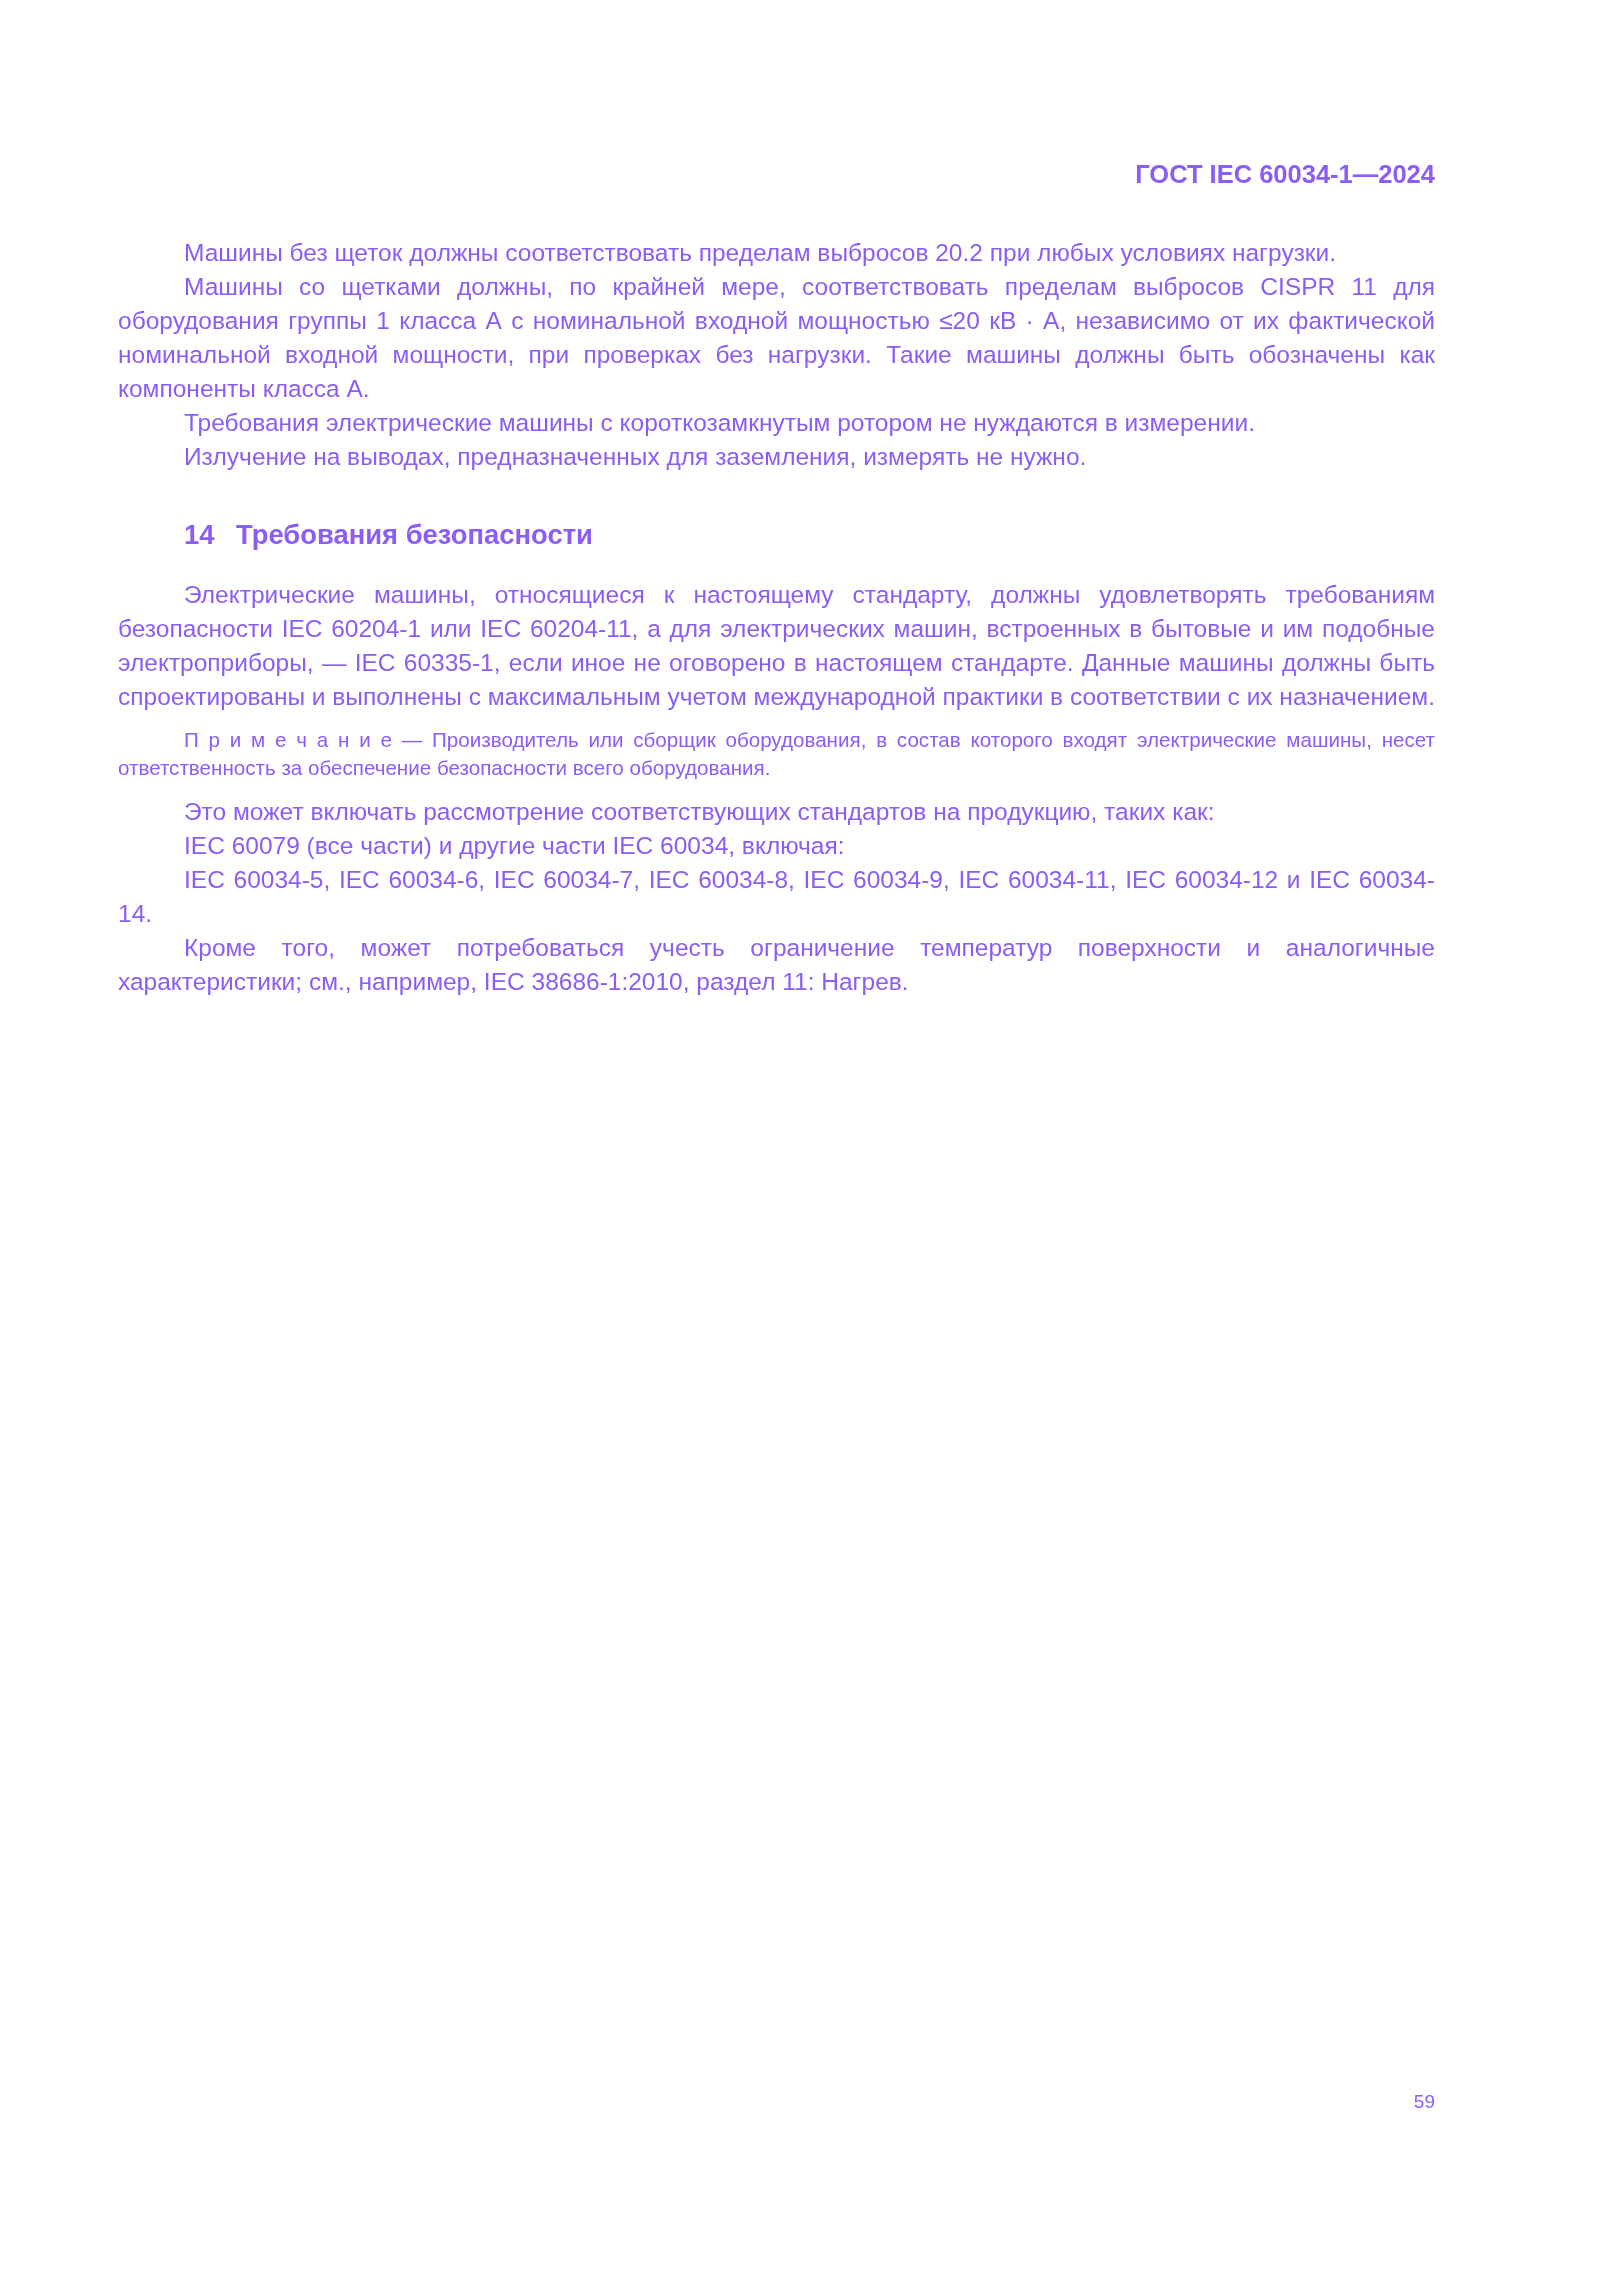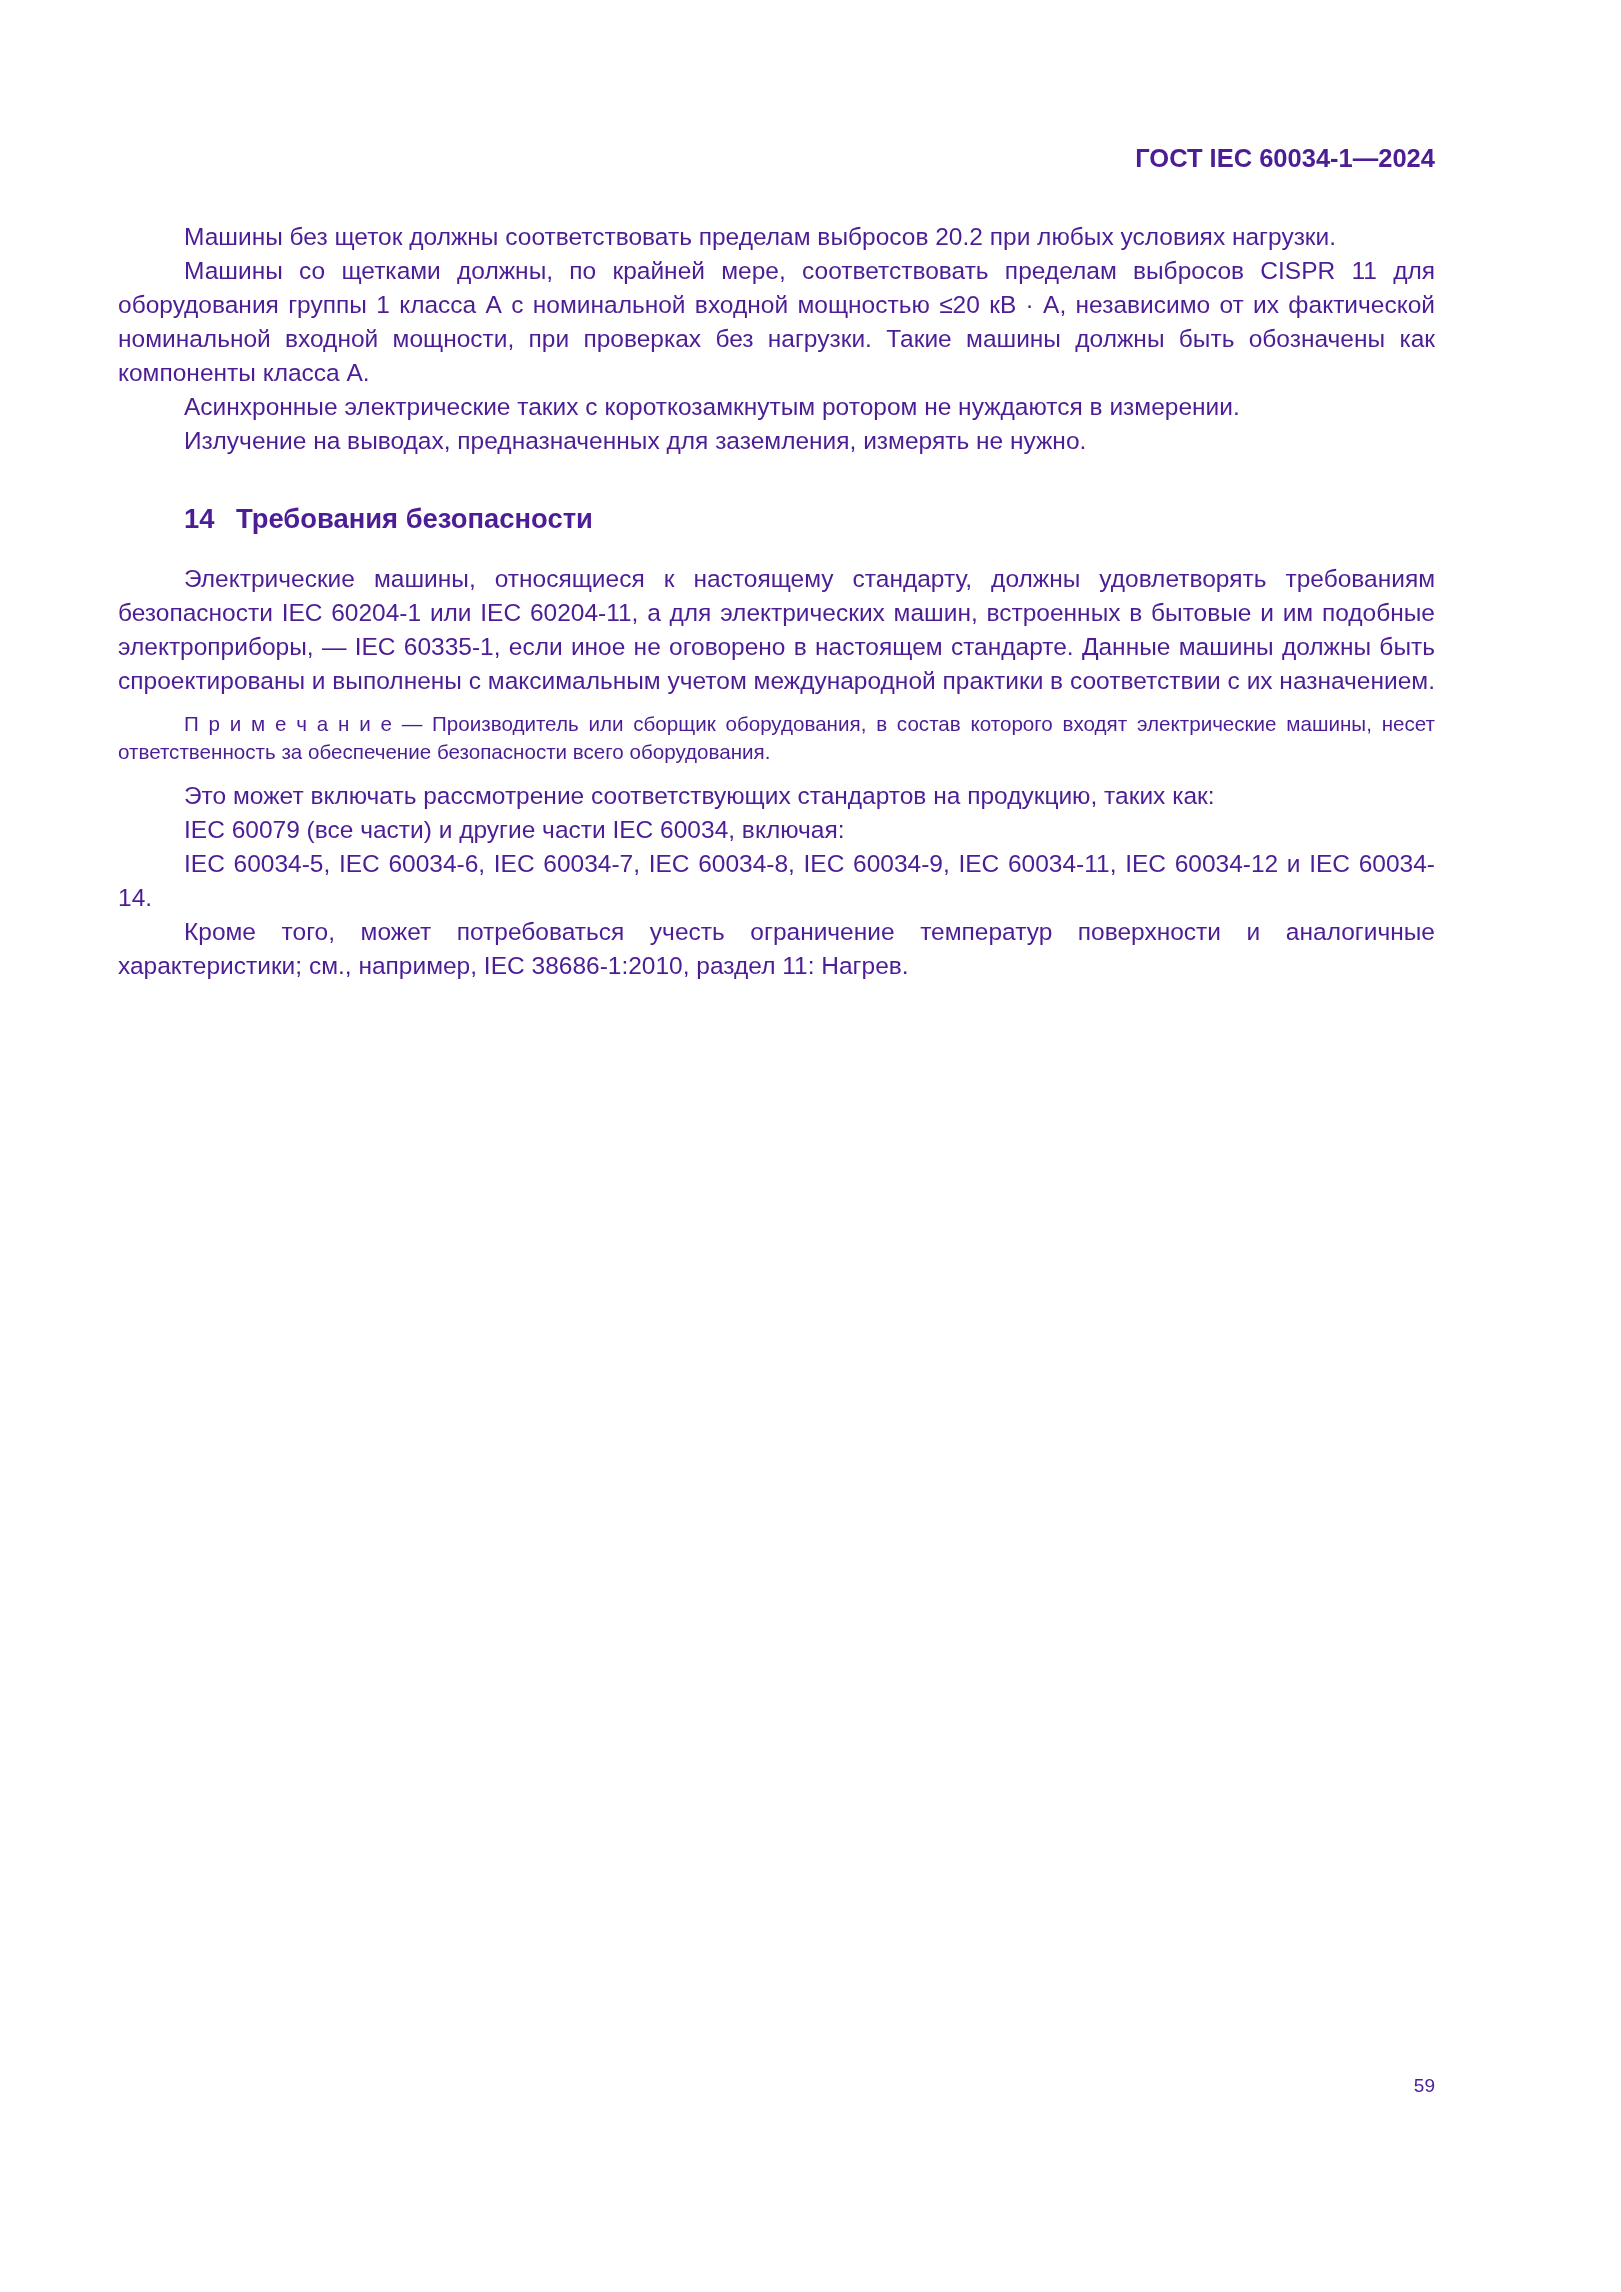--- a/index.html
+++ b/index.html
@@ -1,24 +1,24 @@
 <!DOCTYPE html>
 <html><head>
 <meta charset="utf-8">
 <style>
   html, body { margin: 0; padding: 0; }
   body { background: #ffffff; }
   .page {
     position: relative;
     width: 1621px;
     height: 2101px;
-    margin: 0 auto;
+    margin: 16px auto;
     background: #ffffff;
     font-family: "Liberation Sans", sans-serif;
-    color: #4c1d95;
+    color: #8b5cf6;
     overflow: hidden;
   }
   .doc-header {
     position: absolute;
     top: 143px;
     left: 118px;
     width: 1317px;
     text-align: right;
     font-weight: 700;
     font-size: 25.5px;
@@ -66,21 +66,21 @@
 
 <div class="page">
 
   <div class="doc-header">
     <span>ГОСТ IEC 60034-1—2024</span>
   </div>
 
   <div class="content">
     <p class="body-para">Машины без щеток должны соответствовать пределам выбросов 20.2 при любых условиях нагрузки.</p>
     <p class="body-para">Машины со щетками должны, по крайней мере, соответствовать пределам выбросов CISPR 11 для оборудования группы 1 класса А с номинальной входной мощностью ≤20 кВ · А, независимо от их фактической номинальной входной мощности, при проверках без нагрузки. Такие машины должны быть обозначены как компоненты класса А.</p>
-    <p class="body-para">Асинхронные электрические таких с короткозамкнутым ротором не нуждаются в измерении.</p>
+    <p class="body-para">Требования электрические машины с короткозамкнутым ротором не нуждаются в измерении.</p>
     <p class="body-para">Излучение на выводах, предназначенных для заземления, измерять не нужно.</p>
 
     <h2 class="section-heading"><span class="section-number">14</span><span>Требования безопасности</span></h2>
 
     <p class="body-para">Электрические машины, относящиеся к настоящему стандарту, должны удовлетворять требованиям безопасности IEC 60204-1 или IEC 60204-11, а для электрических машин, встроенных в бытовые и им подобные электроприборы, — IEC 60335-1, если иное не оговорено в настоящем стандарте. Данные машины должны быть спроектированы и выполнены с максимальным учетом международной практики в соответствии с их назначением.</p>
     <p class="note-para">П р и м е ч а н и е — Производитель или сборщик оборудования, в состав которого входят электрические машины, несет ответственность за обеспечение безопасности всего оборудования.</p>
     <p class="body-para">Это может включать рассмотрение соответствующих стандартов на продукцию, таких как:</p>
     <p class="body-para">IEC 60079 (все части) и другие части IEC 60034, включая:</p>
     <p class="body-para">IEC 60034-5, IEC 60034-6, IEC 60034-7, IEC 60034-8, IEC 60034-9, IEC 60034-11, IEC 60034-12 и IEC 60034-14.</p>
     <p class="body-para">Кроме того, может потребоваться учесть ограничение температур поверхности и аналогичные характеристики; см., например, IEC 38686-1:2010, раздел 11: Нагрев.</p>

